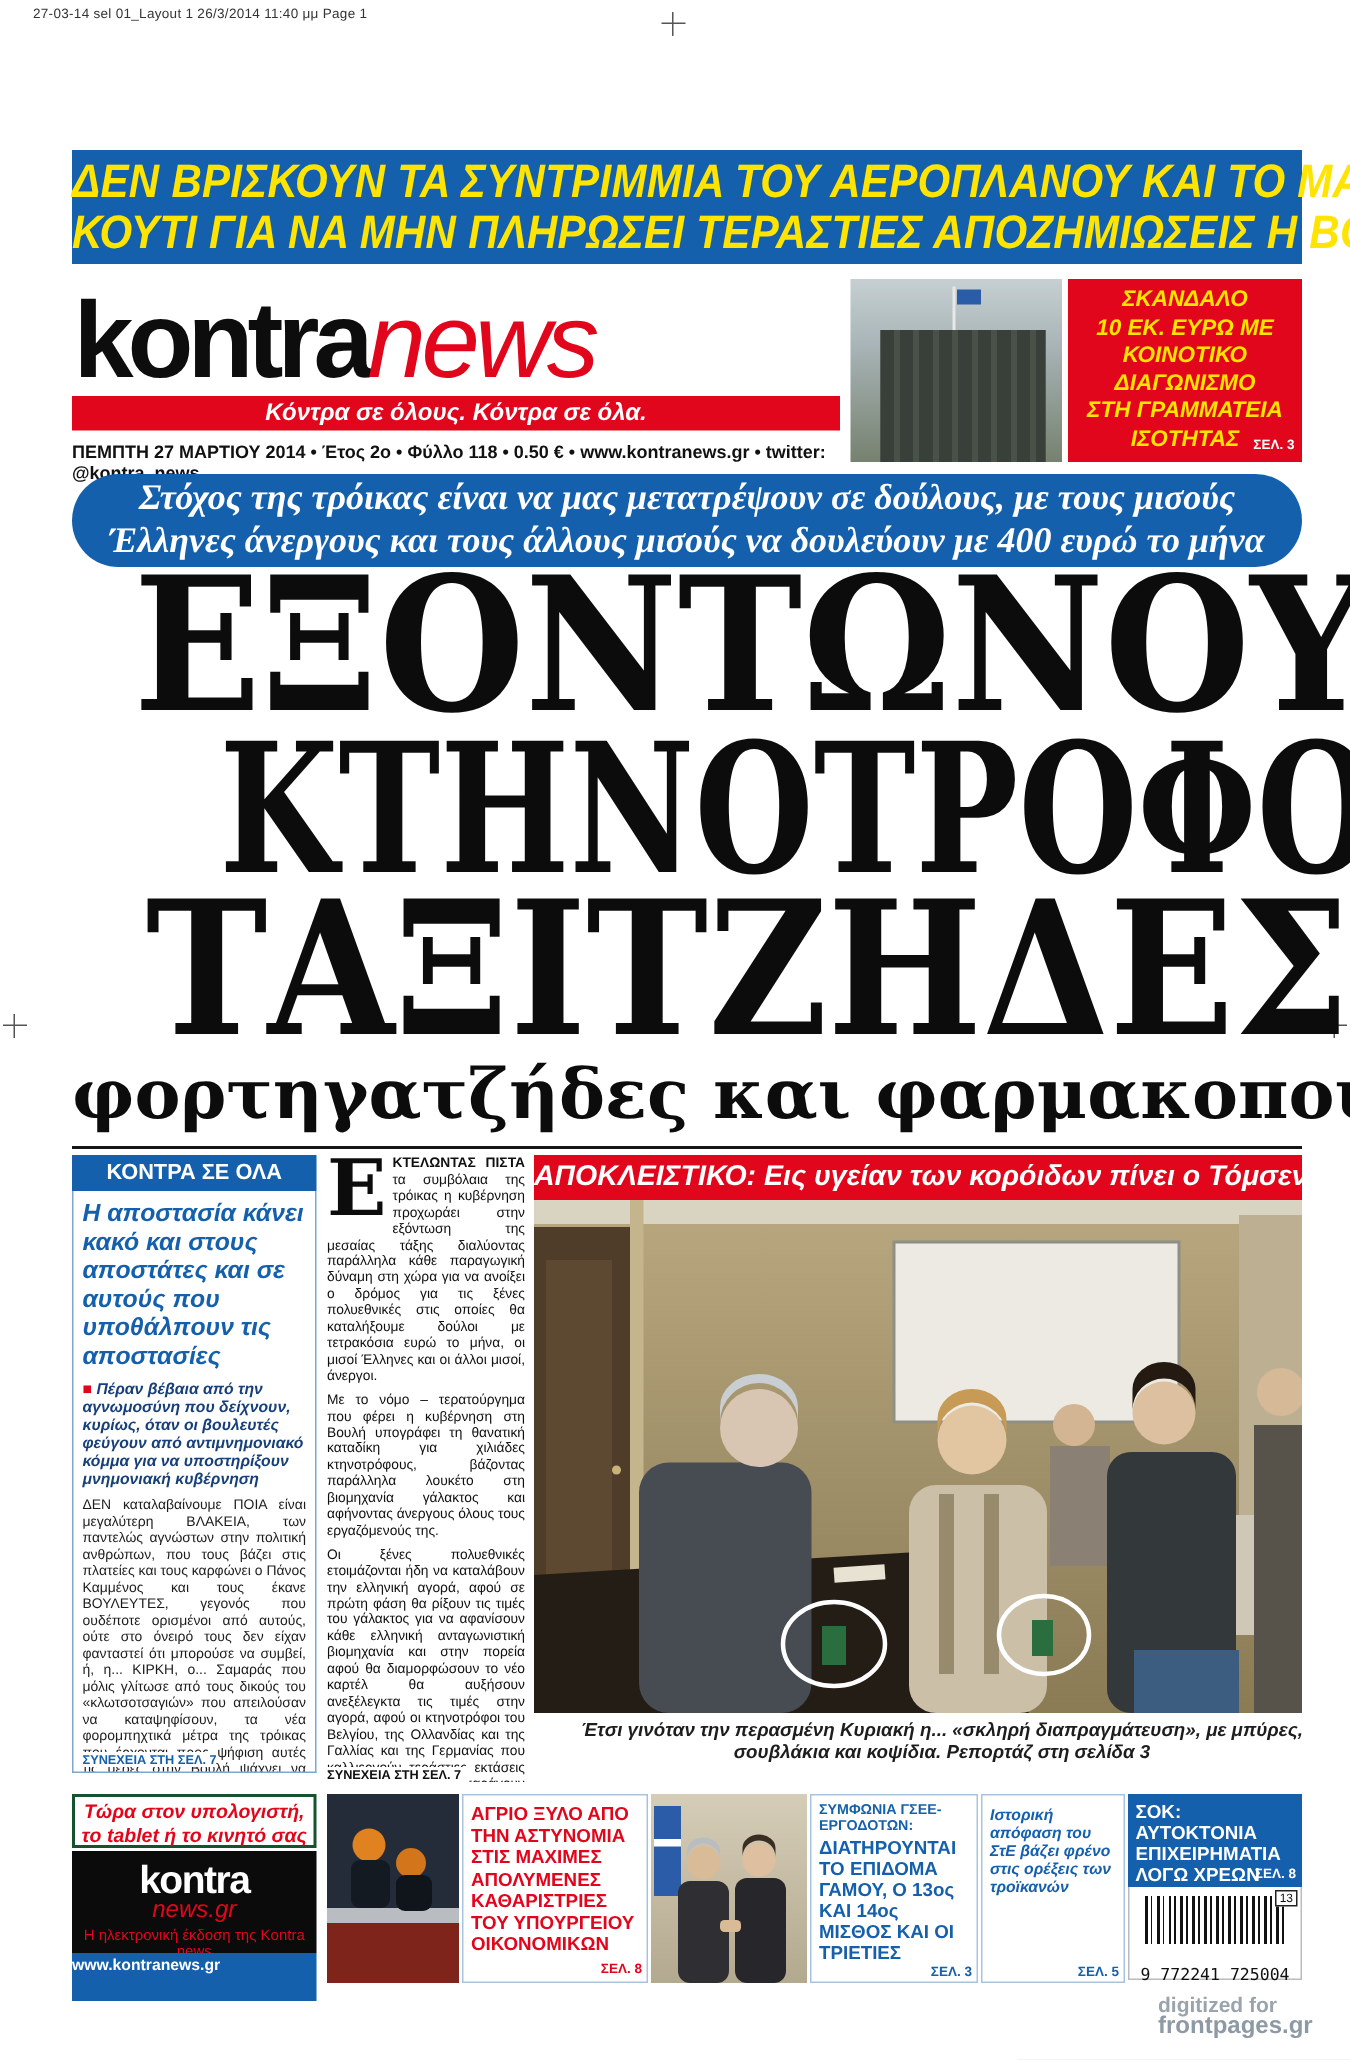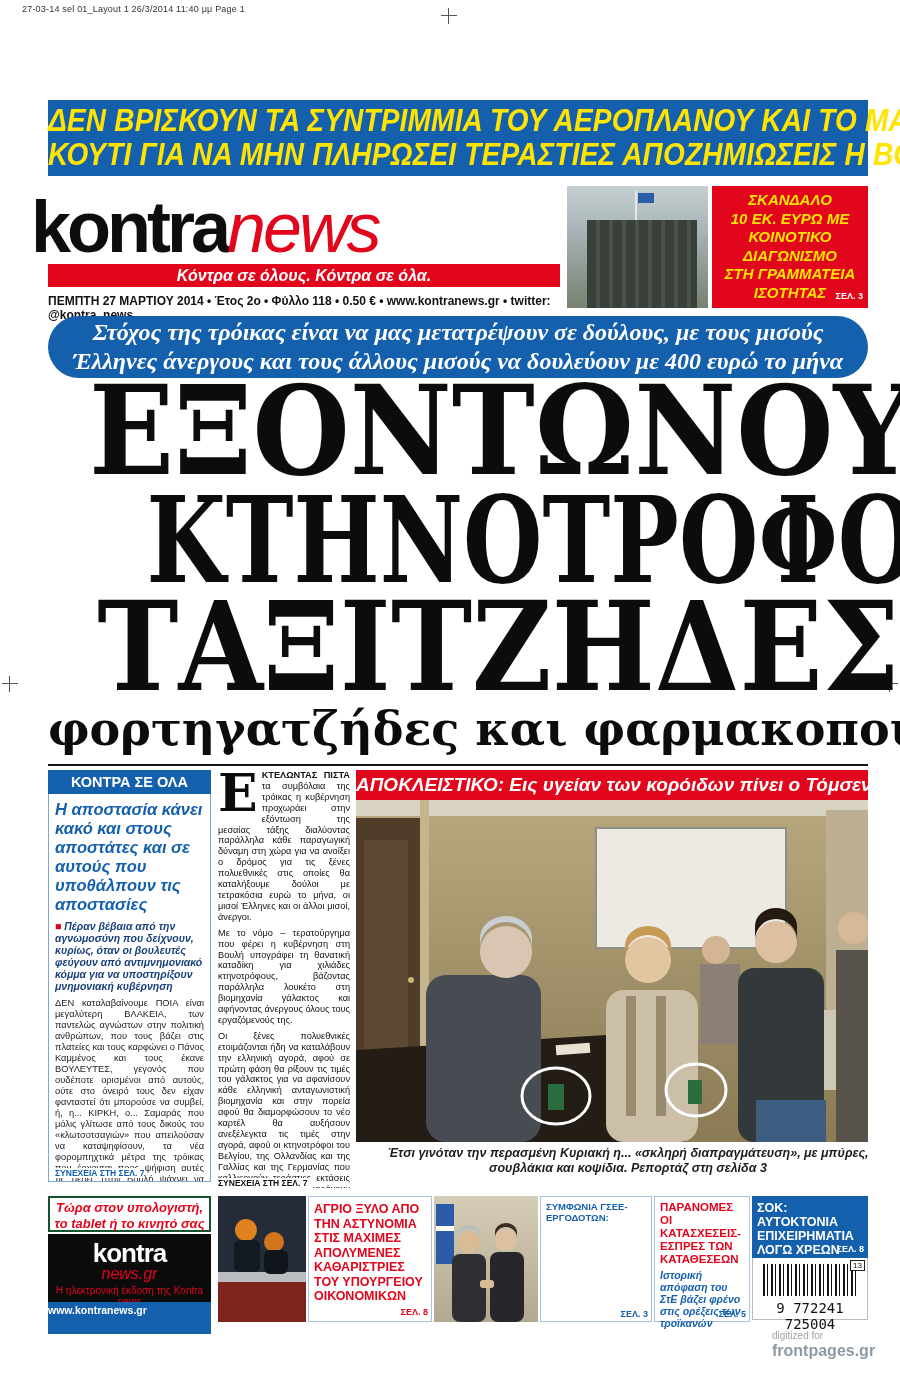--- a/index.html
+++ b/index.html
@@ -13,21 +13,21 @@
   .mark::before{content:'';position:absolute;left:0;right:0;top:7px;height:1px;background:#555;}
   .mark::after{content:'';position:absolute;top:0;bottom:0;left:7px;width:1px;background:#555;}
 
   
   .top-banner{left:48px;top:100px;width:820px;height:76px;background:#1560ad;color:#ffe400;
       display:flex;flex-direction:column;justify-content:center;text-align:center;}
   .top-banner span{display:block;font-size:28px;font-weight:800;font-style:italic;
       transform:scaleY(1.12);line-height:34px;letter-spacing:.2px;white-space:nowrap;}
 
   
-  .logo{left:31px;top:186px;height:76px;white-space:nowrap;}
+  .logo{left:49px;top:186px;height:76px;white-space:nowrap;}
   .logo .k{font-size:72px;font-weight:bold;letter-spacing:-4px;color:#0d0d0d;}
   .logo .n{font-size:70px;font-weight:400;font-style:italic;letter-spacing:-3px;color:#e2061c;}
   .slogan{left:48px;top:264px;width:512px;height:23px;background:#e2061c;color:#fff;
       font-size:16px;font-weight:bold;font-style:italic;text-align:center;line-height:23px;}
   .dateline{left:48px;top:294px;width:516px;font-size:12px;color:#111;font-weight:bold;}
 
   .building{left:567px;top:186px;width:141px;height:122px;
       background:linear-gradient(180deg,#c6d0d2 0%,#a9b5b8 35%,#76816f 100%);overflow:hidden;}
   .building .block{position:absolute;left:14%;right:8%;top:28%;bottom:0;
       background:repeating-linear-gradient(90deg,#39403a 0 9px,#58605650 9px 13px),#434a43;}
@@ -107,26 +107,26 @@
   .b4{left:534px;width:116px;}
   .b4 .blue{background:#1560ad;color:#fff;height:62px;box-sizing:border-box;padding:5px 5px;
       font-size:12.5px;font-weight:800;line-height:14px;position:relative;}
   .pg-red{position:absolute;right:3px;bottom:2px;font-size:9px;font-weight:bold;color:#e2061c;}
   .pg-blue{position:absolute;right:3px;bottom:2px;font-size:9px;font-weight:bold;color:#1560ad;}
   .pg-white{position:absolute;right:4px;bottom:2px;font-size:9px;font-weight:bold;color:#fff;}
   .barcode{position:relative;height:62px;border:1px solid #bbb;border-top:none;box-sizing:border-box;
       background:#fff;text-align:center;padding-top:6px;}
   .barcode .bars{height:32px;margin:0 10px;
       background:repeating-linear-gradient(90deg,#111 0 2px,#fff 2px 4px,#111 4px 5px,#fff 5px 8px);}
-  .barcode .num{font-family:"DejaVu Sans Mono",monospace;font-size:14px;color:#111;margin-top:4px;}
+  .barcode .num{font-family:"DejaVu Sans Mono",monospace;font-size:11px;color:#111;margin-top:14px;}
   .barcode .issue{position:absolute;top:2px;right:2px;border:1px solid #222;font-size:8px;
       padding:0 2px;color:#111;background:#fff;}
 
   .digitized{left:772px;top:1330px;color:#9aa4ad;}
-  .digitized .d1{font-size:10px;line-height:12px;}
+  .digitized .d1{font-size:14px;line-height:12px;font-weight:bold;}
   .digitized .d2{font-size:16px;font-weight:bold;line-height:18px;color:#8d99a4;}
 </style>
 </head>
 <body>
 
 <div class="page">
 
   <div class="abs print-header">27-03-14 sel 01_Layout 1  26/3/2014  11:40 μμ  Page 1</div>
   <div class="abs mark" style="left:441px;top:8px;"></div>
   <div class="abs mark" style="left:2px;top:676px;"></div>
@@ -280,25 +280,25 @@
         <path d="M24 44 A11 11 0 0 1 46 44 L46 38 A11 9 0 0 0 24 38 Z" fill="#b9bdc1"></path>
         <rect x="56" y="56" width="34" height="70" rx="8" fill="#26262b"></rect>
         <circle cx="72" cy="44" r="11" fill="#dec0a0"></circle>
         <path d="M61 42 A11 11 0 0 1 83 42 L83 36 A11 9 0 0 0 61 36 Z" fill="#3a2e22"></path>
         <rect x="46" y="84" width="14" height="8" rx="3" fill="#d9bb97"></rect>
       </svg>
     </div>
 
     <div class="box b2t">
       <div class="kick">ΣΥΜΦΩΝΙΑ ΓΣΕΕ-ΕΡΓΟΔΟΤΩΝ:</div>
+      <div class="txt">ΔΙΑΤΗΡΟΥΝΤΑΙ ΤΟ ΕΠΙΔΟΜΑ ΓΑΜΟΥ, Ο 13ος ΚΑΙ 14ος ΜΙΣΘΟΣ ΚΑΙ ΟΙ ΤΡΙΕΤΙΕΣ</div>
       <span class="pg-blue">ΣΕΛ. 3</span>
     </div>
 
     <div class="box b3">
-      <div class="ttl">ΠΑΡΑΝΟΜΕΣ ΟΙ ΚΑΤΑΣΧΕΣΕΙΣ-ΕΣΠΡΕΣ ΤΩΝ ΚΑΤΑΘΕΣΕΩΝ</div>
       <div class="txt">Ιστορική απόφαση του ΣτΕ βάζει φρένο στις ορέξεις των τροϊκανών</div>
       <span class="pg-blue">ΣΕΛ. 5</span>
     </div>
 
     <div class="box b4">
       <div class="blue">
         <span>ΣΟΚ: ΑΥΤΟΚΤΟΝΙΑ ΕΠΙΧΕΙΡΗΜΑΤΙΑ ΛΟΓΩ ΧΡΕΩΝ</span>
         <span class="pg-white">ΣΕΛ. 8</span>
       </div>
       <div class="barcode">

